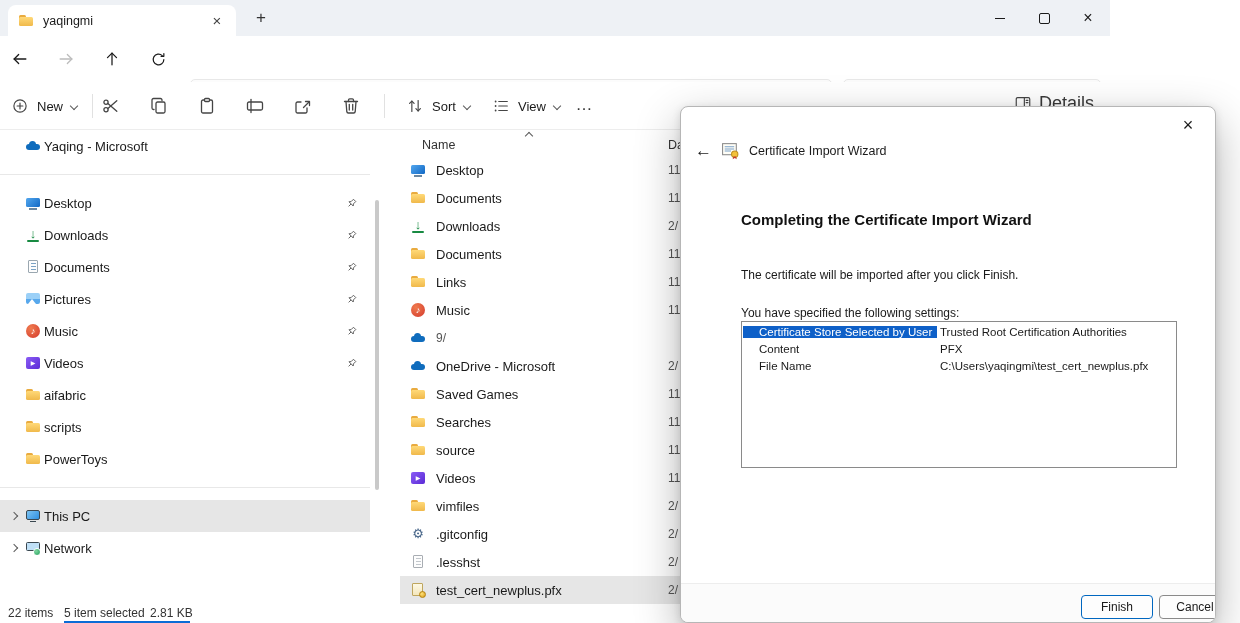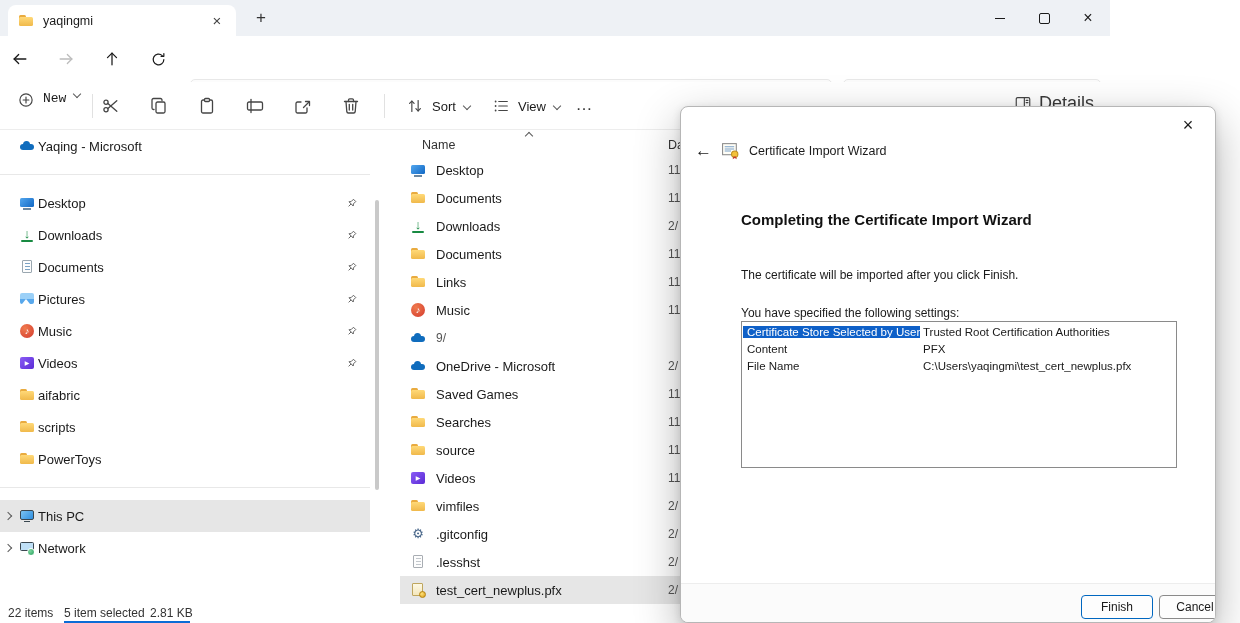--- a/index.html
+++ b/index.html
@@ -36,32 +36,32 @@
 
   
   .chev{display:inline-block;width:6px;height:6px;border-right:1.3px solid #5a5a5a;border-bottom:1.3px solid #5a5a5a;}
   .chev.sm{width:5px;height:5px;}
   .chev.right{transform:rotate(-45deg);}
   .chev.down{transform:rotate(45deg);}
   .chev.up{transform:rotate(-135deg);}
 
   
   .toolbar{position:absolute;left:0;top:82px;width:1110px;height:48px;background:#fff;border-bottom:1px solid #ededed;box-sizing:border-box;}
-  .tb-new{position:absolute;left:6px;top:9px;height:30px;display:flex;align-items:flex-start;gap:8px;padding:0 11px;border-radius:4px;font-size:13px;font-family:Liberation Mono, monospace;}
+  .tb-new{position:absolute;left:0;top:9px;height:30px;display:flex;align-items:center;gap:8px;padding:0 11px;border-radius:4px;font-size:13px;}
   .tb-sep{position:absolute;top:12px;width:1px;height:24px;background:#e1e1e1;}
   .tb-ic{position:absolute;top:9px;width:36px;height:30px;display:flex;align-items:center;justify-content:center;border-radius:4px;}
   .tb-drop{position:absolute;top:9px;height:30px;display:flex;align-items:center;gap:8px;padding:0 10px;border-radius:4px;font-size:13px;}
   .tb-more{position:absolute;left:568px;top:9px;width:32px;height:30px;text-align:center;font-size:17px;line-height:27px;border-radius:4px;color:#333;}
   .tb-details{position:absolute;left:1014px;top:6px;height:30px;display:flex;align-items:center;gap:7px;font-size:18px;color:#3a3a3a;}
 
   
   .sidebar{position:absolute;left:0;top:130px;width:370px;height:473px;font-size:13px;overflow:hidden;}
   .side-divider{height:1px;background:#e8e8e8;margin:12px 0;}
   .side-sec.sec1,.side-sec.sec2{margin-top:8px;}
-  .side-row{height:32px;display:flex;align-items:center;gap:3px;}
+  .side-row{height:32px;display:flex;align-items:center;padding-left:6px;gap:3px;}
   .side-row.selected{background:#e6e6e6;}
   .chev-slot{width:16px;display:flex;justify-content:center;flex:0 0 auto;}
   .side-label{white-space:nowrap;}
   .pin{margin-left:auto;margin-right:12px;display:flex;align-items:center;}
   .vscroll{position:absolute;left:375px;top:200px;width:4px;height:290px;background:#c9c9c9;border-radius:2px;}
 
   
   .filepane{position:absolute;left:400px;top:130px;width:296px;height:478px;font-size:13px;}
   .fl-header{position:relative;height:26px;}
   .sortcaret{position:absolute;left:126px;top:3px;}
@@ -115,21 +115,21 @@
   .dlg-close{position:absolute;right:12px;top:5px;width:30px;height:26px;text-align:center;font-size:18px;line-height:26px;color:#1a1a1a;}
   .dlg-header{position:absolute;left:14px;top:34px;display:flex;align-items:center;gap:9px;font-size:12.5px;}
   .dlg-back{font-size:17px;line-height:18px;color:#1a1a1a;}
   .dlg-heading{position:absolute;left:60px;top:104px;font-size:15px;font-weight:700;color:#111;}
   .dlg-text{position:absolute;left:60px;top:161px;}
   .dlg-label{position:absolute;left:60px;top:199px;}
   .settings-box{position:absolute;left:60px;top:214px;width:436px;height:147px;border:1px solid #8a8a8a;background:#fff;
                 box-sizing:border-box;overflow:hidden;padding:1px;}
   .tr{display:flex;height:17px;align-items:center;font-size:11.5px;}
   .td{white-space:nowrap;overflow:hidden;}
-  .td.key{width:177px;flex:0 0 auto;padding:0 4px;box-sizing:border-box;}
+  .td.key{width:194px;flex:0 0 auto;padding:0 16px;box-sizing:border-box;}
   .td.key.sel{background:#0e60c8;color:#fff;}
   .td.val{padding:0 3px;}
   .dlg-footer{position:absolute;left:0;bottom:0;width:100%;height:38px;background:#fbfbfb;border-top:1px solid #ededed;}
   .btn{position:absolute;top:488px;width:72px;height:24px;font:12px "Liberation Sans",sans-serif;background:#fdfdfd;
        border:1px solid #8a8a8a;border-radius:4px;color:#1a1a1a;padding:0;margin-left:28px;}
   .btn.primary{left:372px;border:1.5px solid #0067c0;}
   .btn.cancel{left:450px;}
 </style>
 </head>
 <body>

